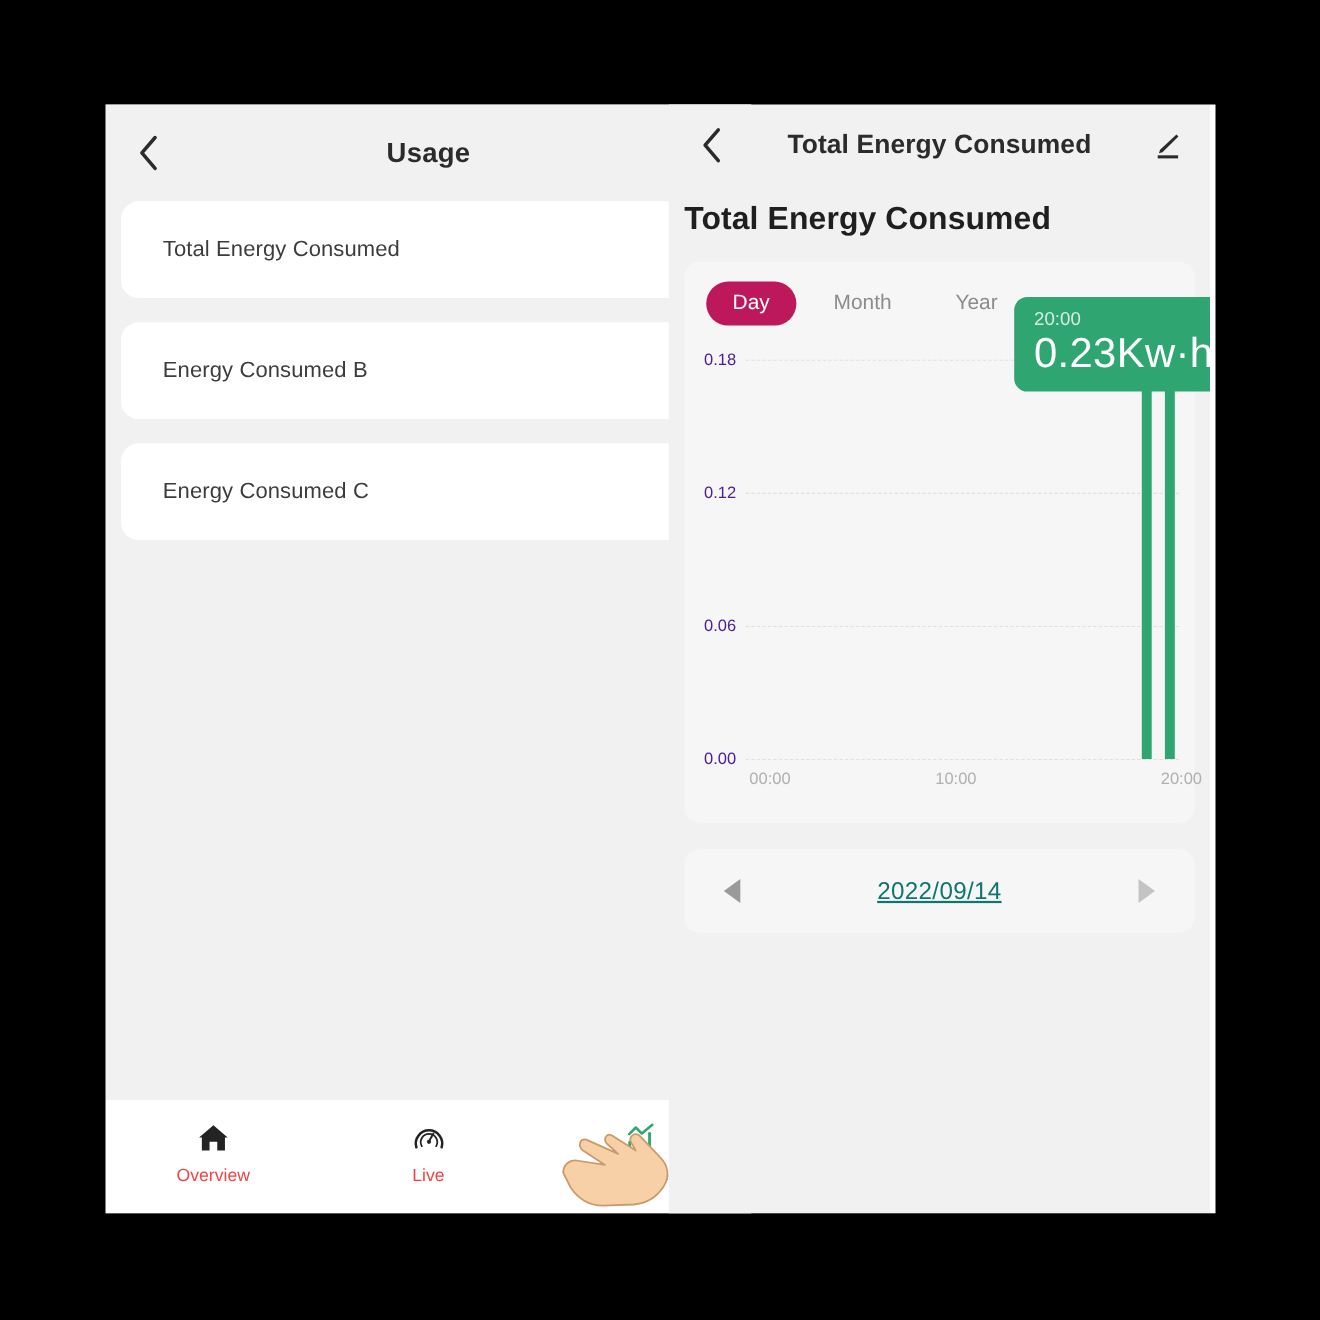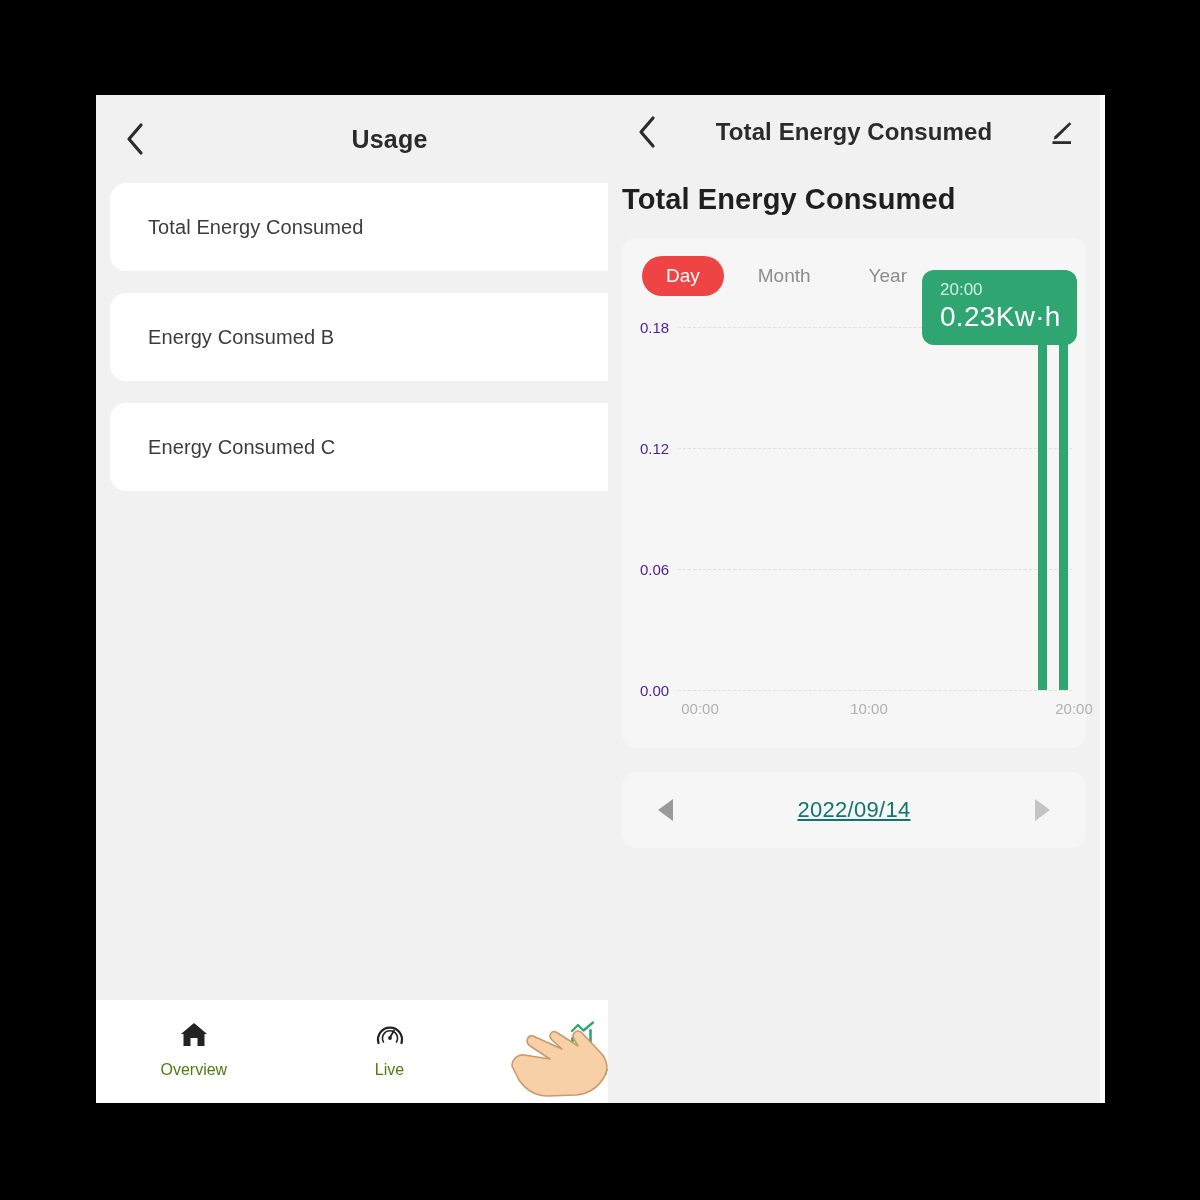--- a/index.html
+++ b/index.html
@@ -138,21 +138,21 @@
     width: 34px;
     height: 34px;
     display: flex;
     align-items: center;
     justify-content: center;
   }
   .nav-icon svg { display: block; }
 
   .nav-label {
     font-size: 16px;
-    color: #4d7c0f;
+    color: #ef4444;
   }
   .nav-item.active .nav-label { color: #2fa572; }
 
   
   #hand-cursor {
     position: absolute;
     left: 408px;
     top: 18px;
     width: 110px;
     height: 82px;
@@ -219,21 +219,21 @@
 
   .range-tab {
     font-size: 19px;
     color: #8c8c8c;
     padding: 9px 24px;
     border-radius: 20px;
     cursor: pointer;
     white-space: nowrap;
   }
   .range-tab.active {
-    background: #ef4444;
+    background: #be185d;
     color: #ffffff;
     font-weight: normal;
   }
 
   
   .plot {
     position: absolute;
     left: 0;
     top: 72px;
     width: 100%;
@@ -277,21 +277,21 @@
     padding: 10px 16px 12px 18px;
     color: #ffffff;
     z-index: 5;
   }
   .tooltip-time {
     font-size: 17px;
     color: #d6eee2;
     margin-bottom: 1px;
   }
   .tooltip-value {
-    font-size: 28px;
+    font-size: 38px;
     font-weight: normal;
     letter-spacing: 0.3px;
     white-space: nowrap;
   }
   .tooltip-stem {
     position: absolute;
     width: 9px;
     background: #2fa572;
     z-index: 4;
   }

